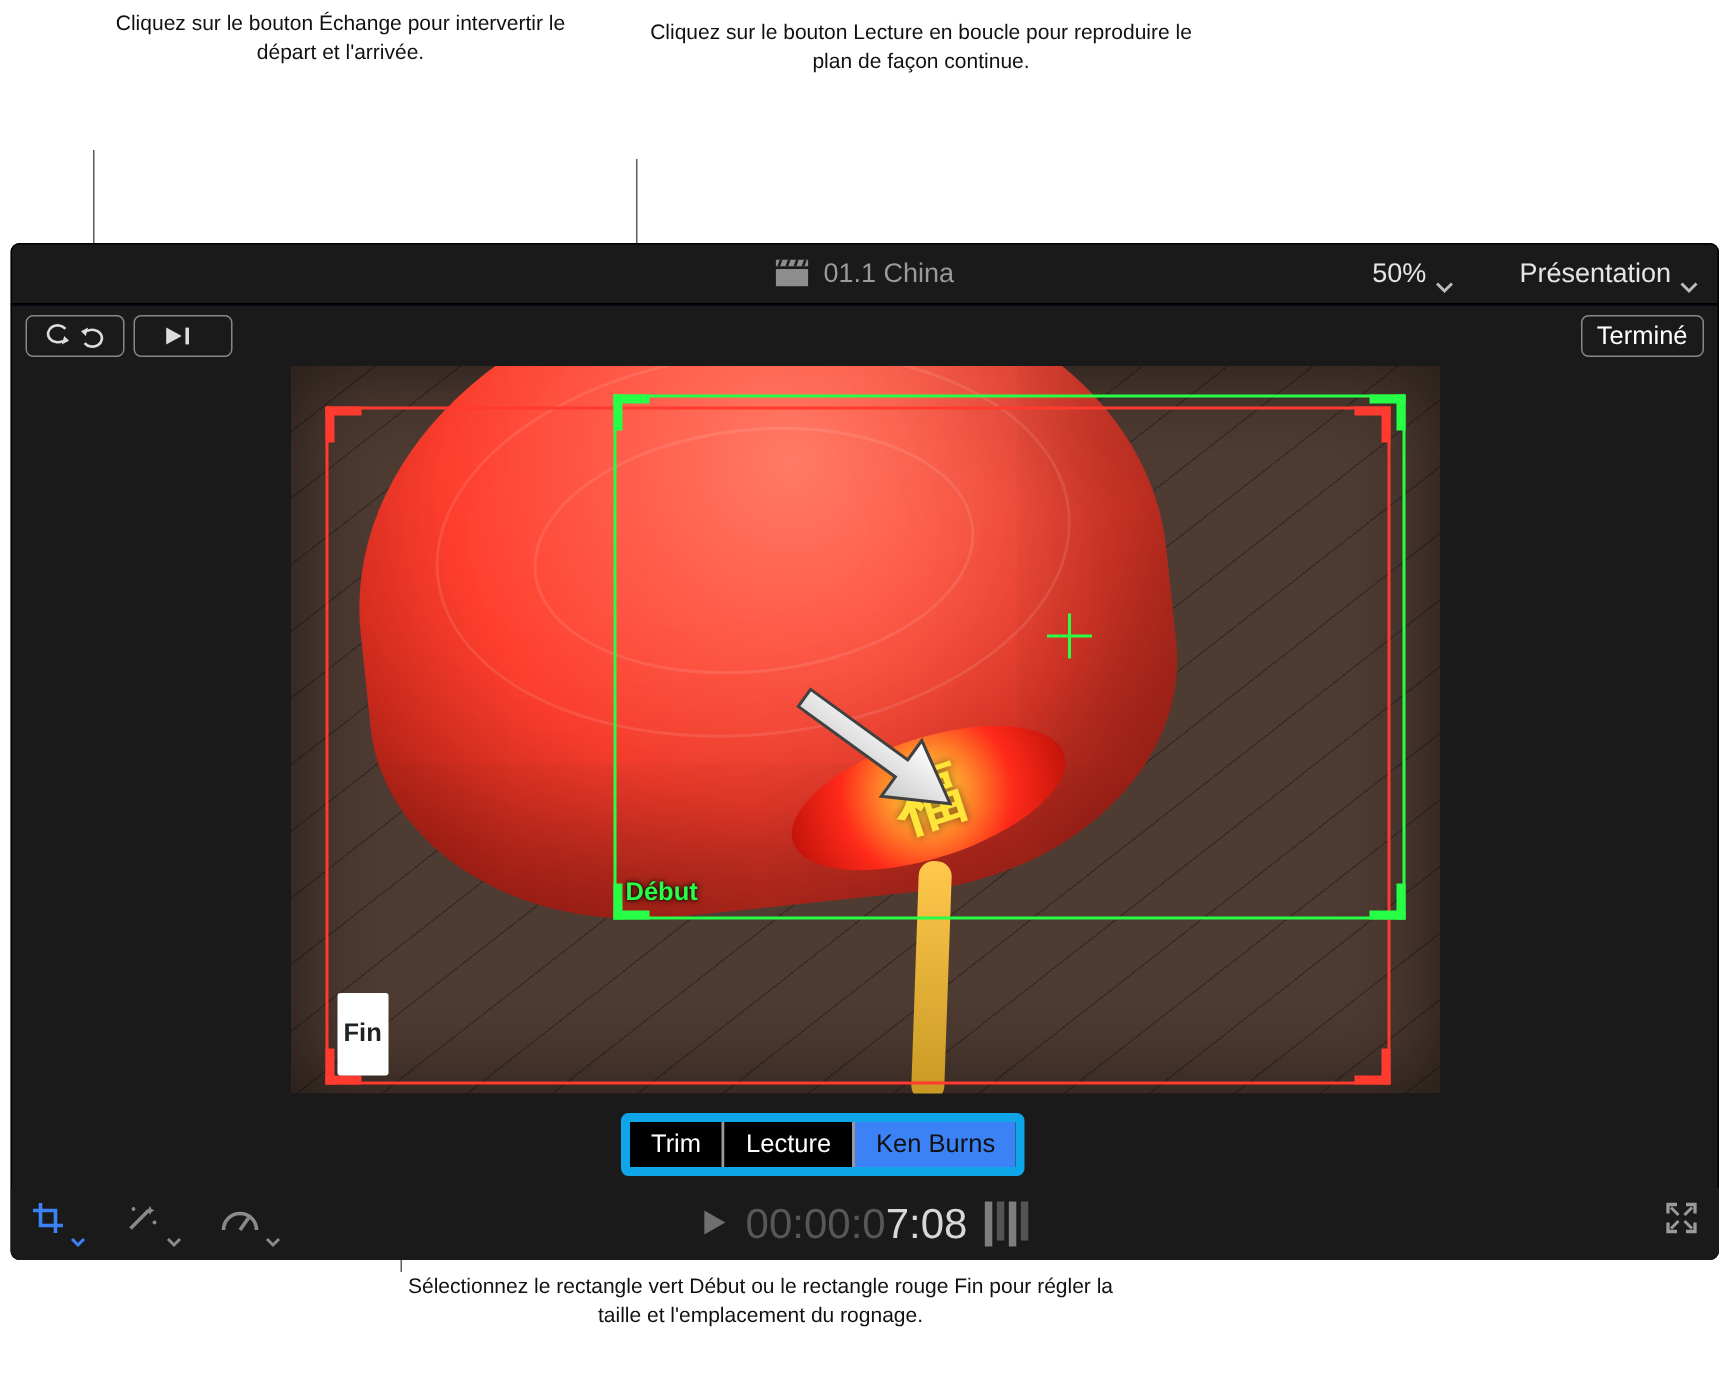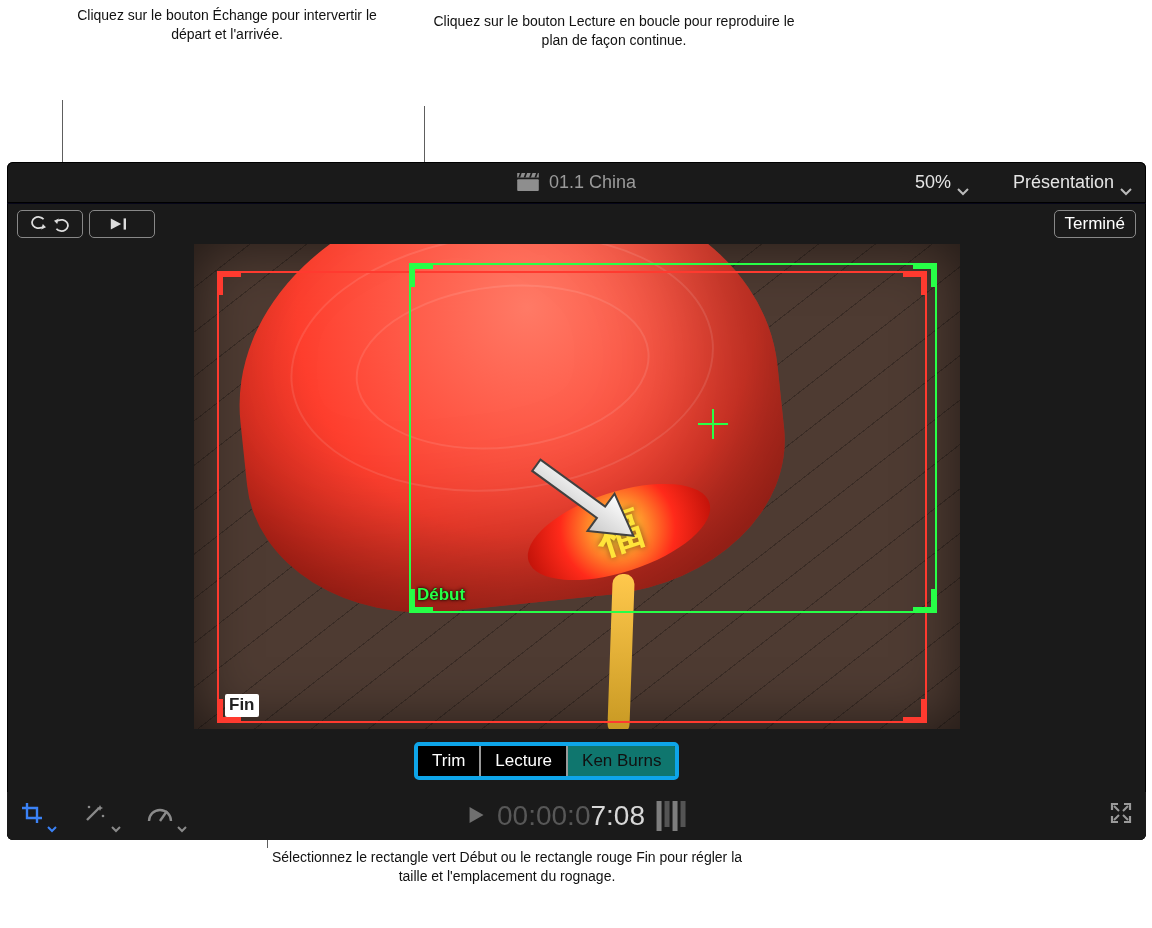--- a/index.html
+++ b/index.html
@@ -200,57 +200,57 @@
     text-shadow:0 0 4px rgba(0,0,0,.9), 0 0 2px rgba(0,0,0,.9);
   }
   .rect.start .label { left:6px; bottom:4px; color:var(--green); }
 
   .rect.end   { border-color:var(--red); left:23px; top:27px; width:706px; height:448px; }
   .rect.end .corner { color:var(--red); }
   .rect.end .label {
     left:6px; bottom:4px;
     color:#222;
     background:#fff;
-    padding:0 4px;
+    padding:16px 4px;
     border-radius:2px;
     font-weight:700;
     text-shadow:none;
   }
 
   
   .big-arrow {
     position:absolute;
     left:312px; top:204px;
     width:148px; height:98px;
     pointer-events:none;
   }
 
   
   .segmented {
     position:absolute;
     left:407px; top:498px;
     height:30px;
     display:flex;
-    border:4px solid #0ea5e9;
+    border:6px solid #0ea5e9;
     border-radius:5px;
     overflow:hidden;
     font-size:17px;
     color:#fff;
   }
   .segmented .seg {
     display:flex; align-items:center; justify-content:center;
     padding:0 14px;
     background:#000;
     border-right:2px solid #999;
     cursor:pointer;
     white-space:nowrap;
   }
   .segmented .seg:last-child { border-right:none; }
   .segmented .seg.active {
-    background:#0f766e; color:#111;
+    background:#3b82f6; color:#111;
   }
 
   
   .footer {
     position:absolute;
     left:0; right:0; bottom:0;
     height:48px;
     display:flex; align-items:center;
     padding:0 14px;
     gap:26px;

